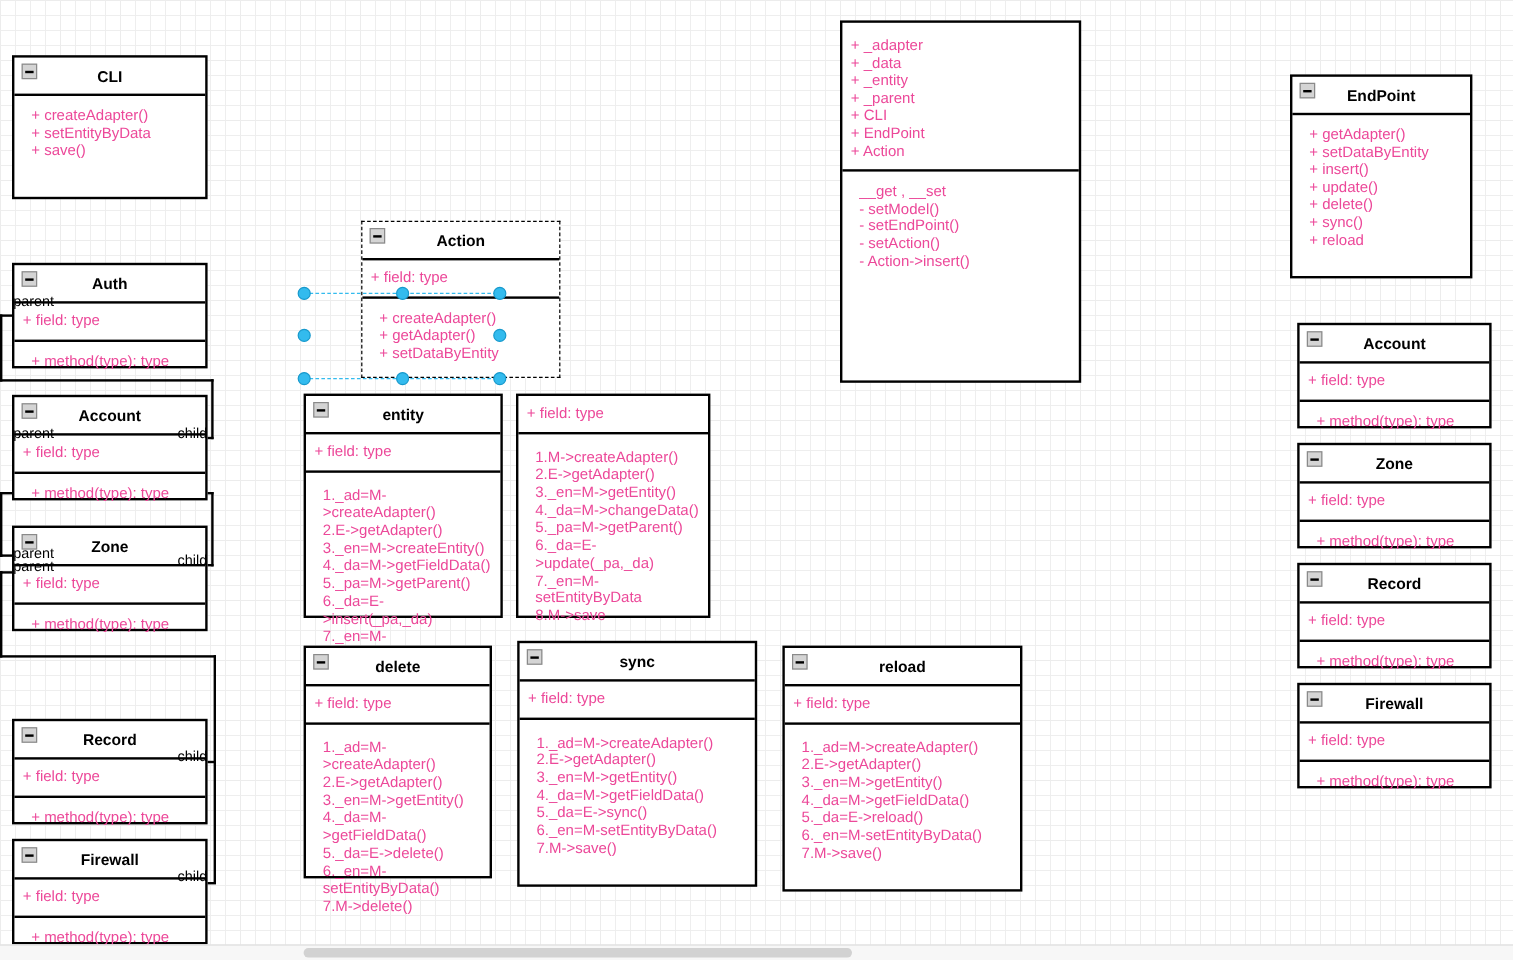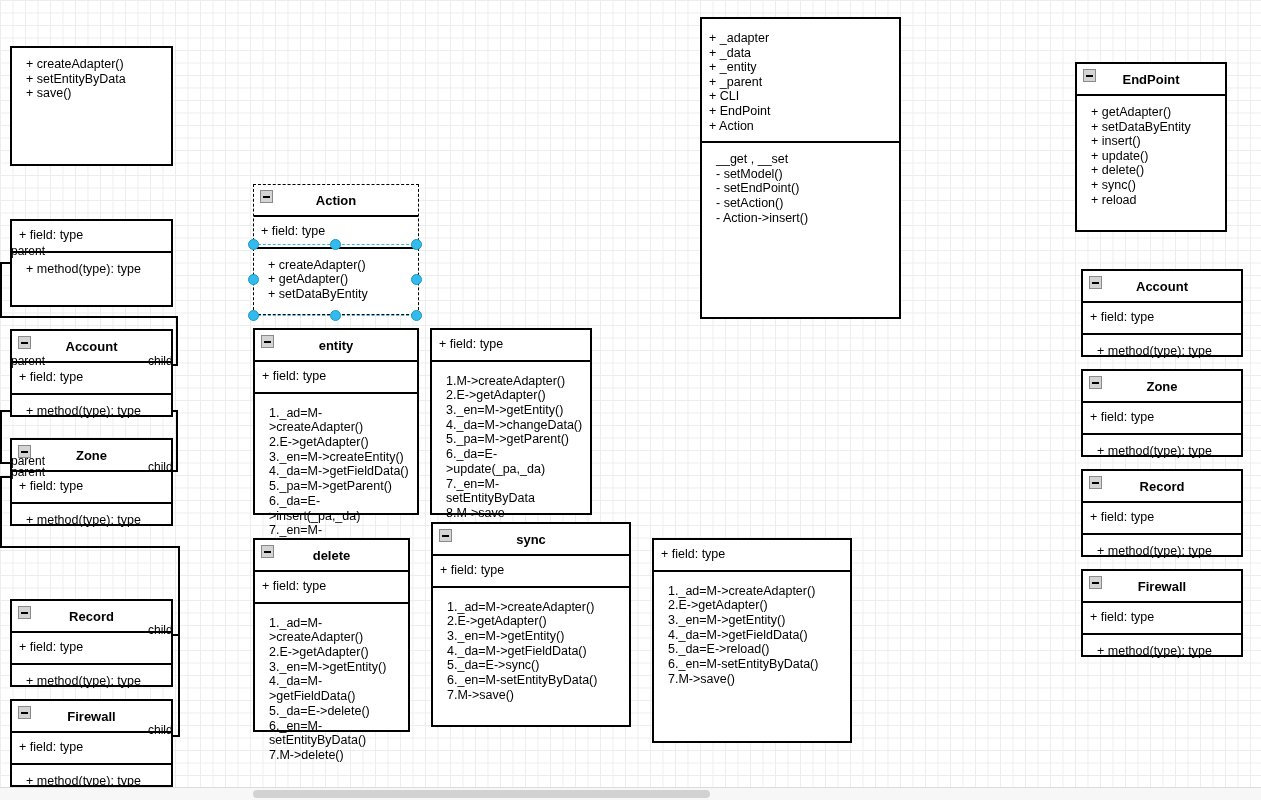--- a/index.html
+++ b/index.html
@@ -36,20 +36,21 @@
   .uml {
     position: absolute;
     background: #ffffff;
     border: 2px solid #000000;
     box-sizing: border-box;
     z-index: 5;
   }
   .uml.selected {
     border: 1.5px dashed #000000;
     z-index: 9;
+    margin-left: 48px;
   }
   .uml-header {
     position: relative;
     border-bottom: 2px solid #000000;
     text-align: center;
     font-weight: bold;
     font-size: 13px;
     color: #000;
     line-height: 1;
     padding: 9px 0 8px 0;
@@ -72,21 +73,21 @@
     top: 5px;
     width: 7px;
     height: 2px;
     background: #000;
   }
   .uml-section {
     border-bottom: 2px solid #000000;
     padding: 7px 7px 8px 7px;
     font-size: 12.5px;
     line-height: 14.6px;
-    color: #000000;
+    color: #ec4899;
     white-space: pre-line;
   }
   .uml-section:last-child { border-bottom: none; padding-left: 14px; }
   .uml-section.ops { padding-top: 9px; }
   .uml-section.lines { line-height: 14.7px; }
   .uml-section.pad-top { padding-top: 12px; }
 
   
   .uml.selected .uml-section { border-bottom: 1px dashed #000; }
   .uml.selected .uml-section:last-child { border-bottom: none; }
@@ -167,26 +168,34 @@
 
   <div class="conn conn-v" style="left:0px; top:476px; height:2px;"></div>
   <div class="conn conn-h" style="left:0px; top:476px; width:12px;"></div>
   <div class="conn conn-v" style="left:0px; top:476px; height:72px;"></div>
   <div class="conn conn-h" style="left:0px; top:546px; width:180px;"></div>
   <div class="conn conn-v" style="left:178px; top:546px; height:190px;"></div>
   <div class="conn conn-h" style="left:160px; top:634px; width:20px;"></div>
   <div class="conn conn-h" style="left:160px; top:735px; width:20px;"></div>
 
   <div class="uml" style="left:10px; top:46px; width:163px; height:120px;">
+    <div class="uml-header">
+      <span class="collapse-icon"></span>
+      <span>CLI</span>
+    </div>
     <div class="uml-section ops">+ createAdapter()
 + setEntityByData
 + save()</div>
   </div>
 
   <div class="uml" style="left:10px; top:219px; width:163px; height:88px;">
+    <div class="uml-header">
+      <span class="collapse-icon"></span>
+      <span>Auth</span>
+    </div>
     <div class="uml-section">+ field: type</div>
     <div class="uml-section ops">+ method(type): type</div>
   </div>
   <span class="edge-label" style="left:11px; top:245px;">parent</span>
 
   <div class="uml" style="left:10px; top:329px; width:163px; height:88px;">
     <div class="uml-header">
       <span class="collapse-icon"></span>
       <span>Account</span>
     </div>
@@ -287,36 +296,40 @@
     <div class="uml-section">+ field: type</div>
     <div class="uml-section lines pad-top">1._ad=M-&gt;createAdapter()
 2.E-&gt;getAdapter()
 3._en=M-&gt;getEntity()
 4._da=M-&gt;getFieldData()
 5._da=E-&gt;delete()
 6._en=M-setEntityByData()
 7.M-&gt;delete()</div>
   </div>
 
-  <div class="uml" style="left:431px; top:522px; width:200px; height:205px;">
+  <div class="uml" style="left:431px; top:534px; width:200px; height:205px;">
     <div class="uml-header">
       <span class="collapse-icon"></span>
       <span>sync</span>
     </div>
     <div class="uml-section">+ field: type</div>
     <div class="uml-section lines pad-top">1._ad=M-&gt;createAdapter()
 2.E-&gt;getAdapter()
 3._en=M-&gt;getEntity()
 4._da=M-&gt;getFieldData()
 5._da=E-&gt;sync()
 6._en=M-setEntityByData()
 7.M-&gt;save()</div>
   </div>
 
   <div class="uml" style="left:652px; top:538px; width:200px; height:205px;">
+    <div class="uml-header">
+      <span class="collapse-icon"></span>
+      <span>reload</span>
+    </div>
     <div class="uml-section">+ field: type</div>
     <div class="uml-section lines pad-top">1._ad=M-&gt;createAdapter()
 2.E-&gt;getAdapter()
 3._en=M-&gt;getEntity()
 4._da=M-&gt;getFieldData()
 5._da=E-&gt;reload()
 6._en=M-setEntityByData()
 7.M-&gt;save()</div>
   </div>
 

